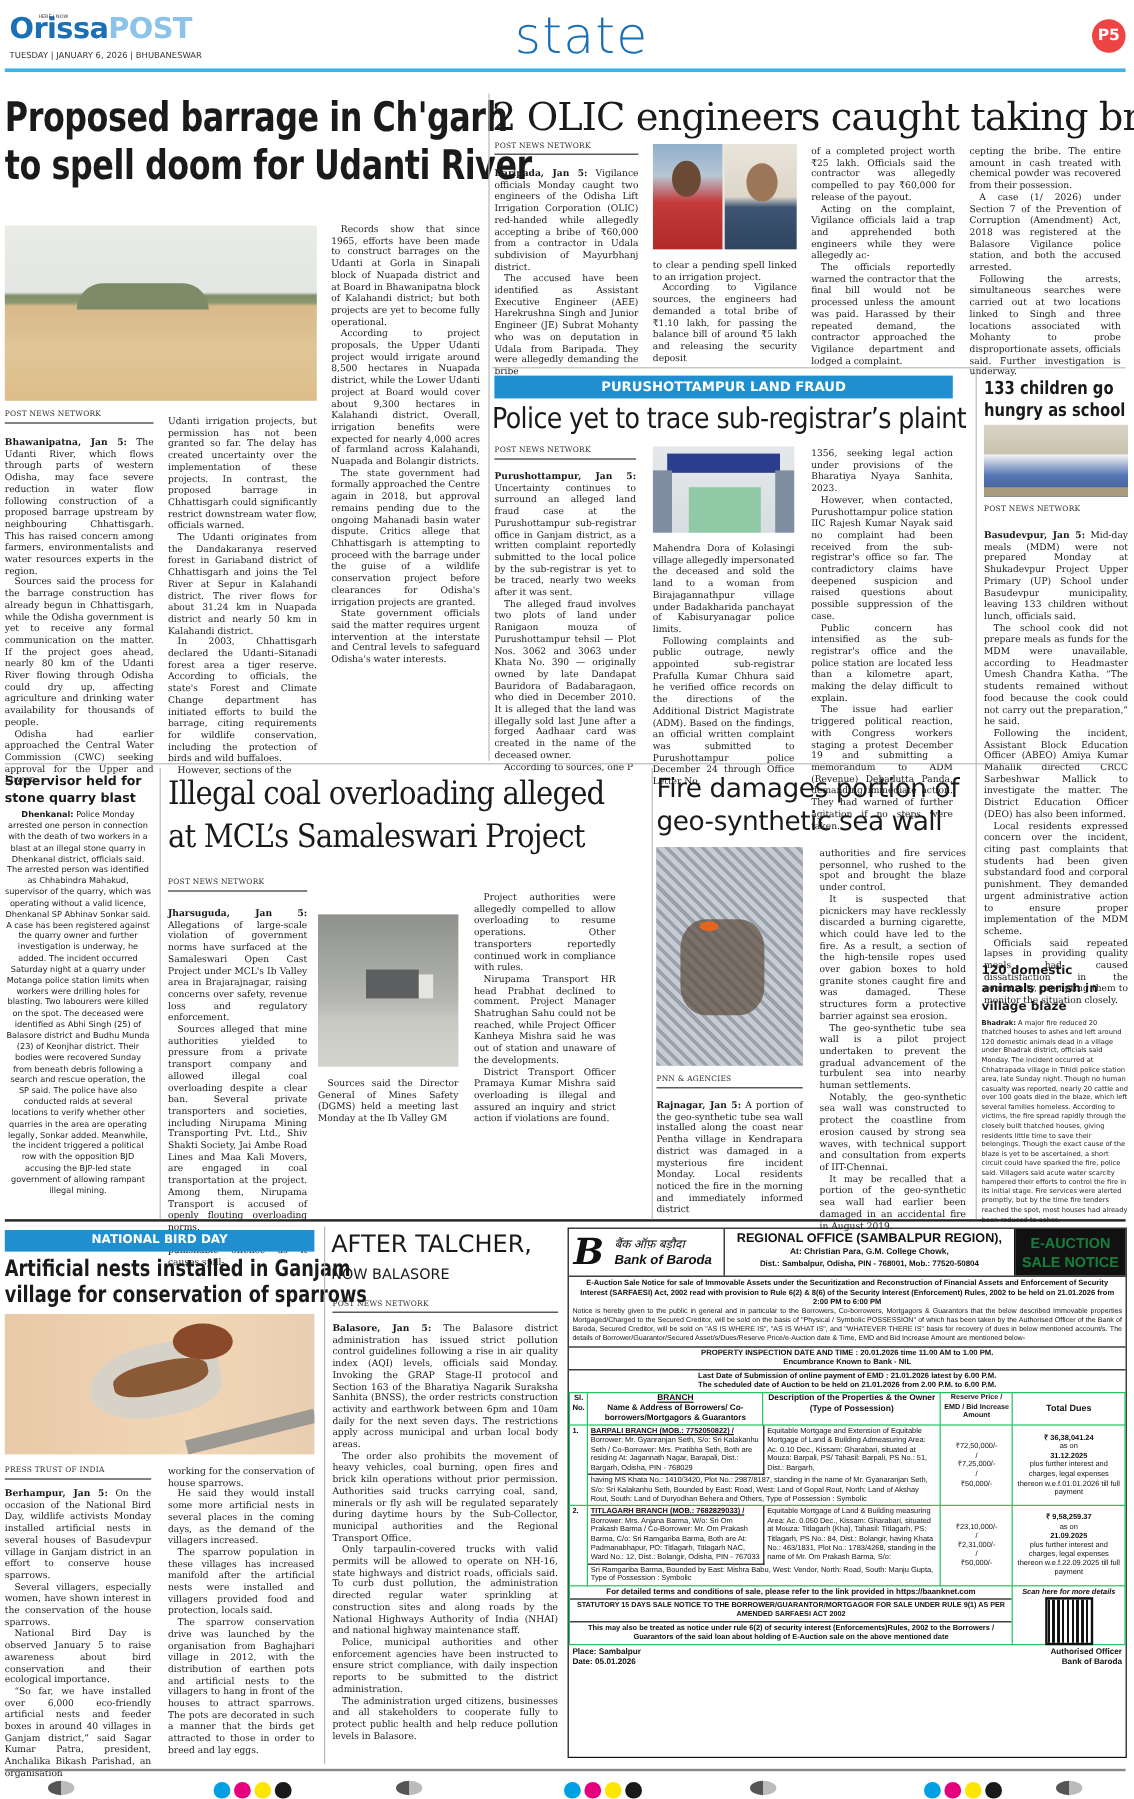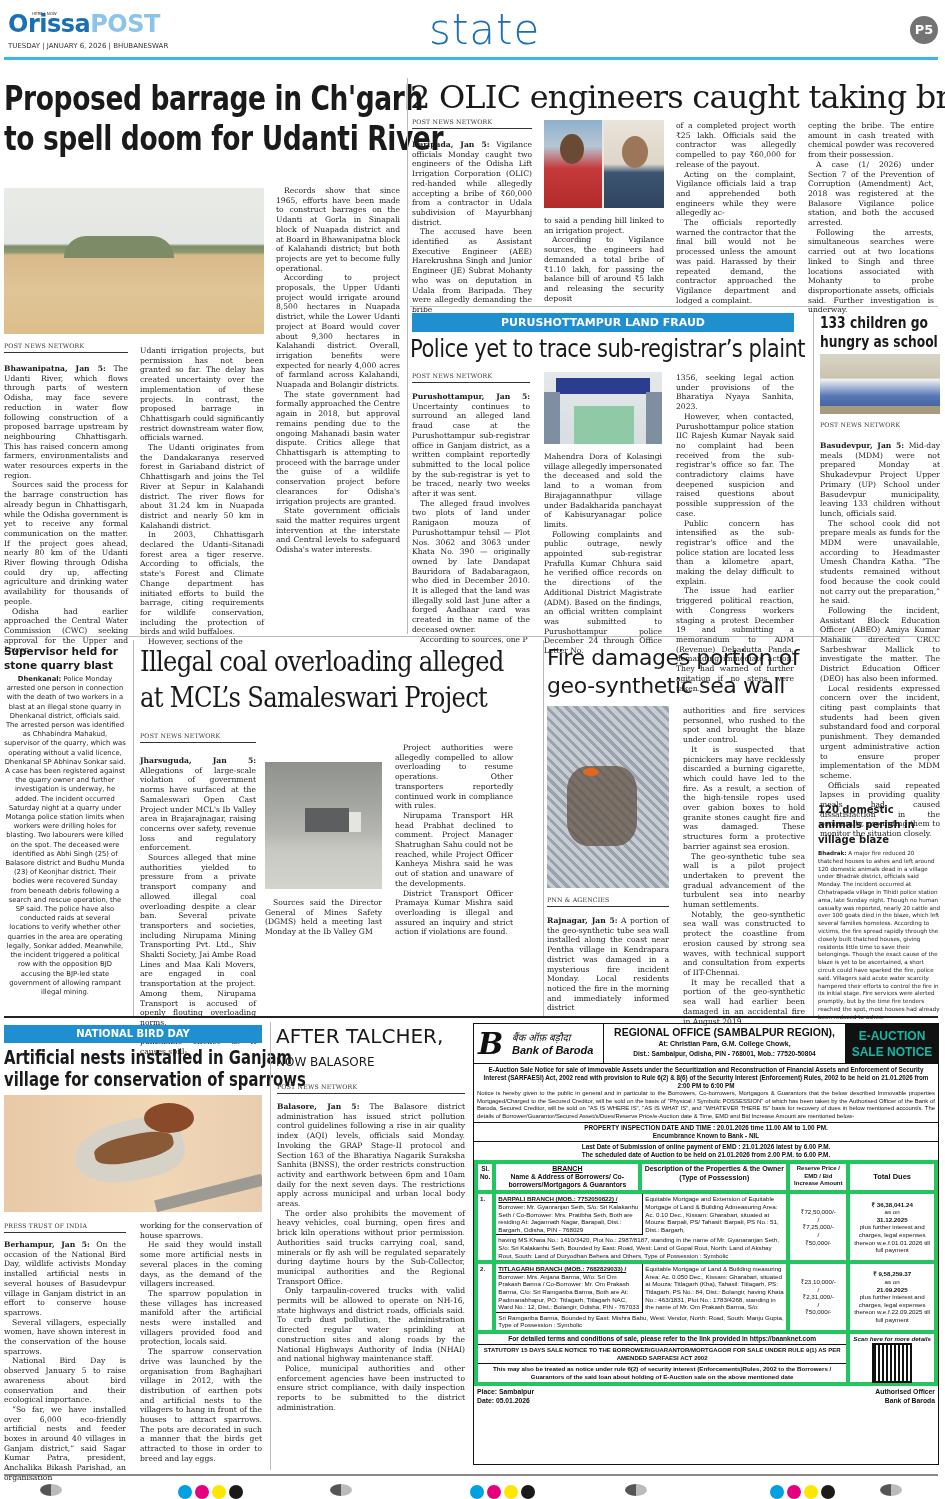--- a/index.html
+++ b/index.html
@@ -15,35 +15,35 @@
   .serif-head { font-family: "DejaVu Serif", serif; font-weight: normal; }
   .sans-head { font-family: "DejaVu Sans", sans-serif; font-weight: normal; }
   .kicker { background: #1f8fd0; color: #fff; font-family: "DejaVu Sans", sans-serif; font-weight: bold; text-align: center; }
   .small-sans { font-family: "DejaVu Sans", sans-serif; font-size: 7px; line-height: 9.1px; }
   .photo { overflow: hidden; }
   .rule-h { background: #222; height: 1px; }
   .rule-v { background: #bbb; width: 1px; }
   
   .ad { font-family: "Liberation Sans", sans-serif; color: #111; }
   .ad table { border-collapse: collapse; width: 100%; }
-  .ad td, .ad th { border: 4px solid #22c55e; font-size: 6.2px; line-height: 7.6px; padding: 1px 2px; vertical-align: top; }
+  .ad td, .ad th { border: 1px solid #22c55e; font-size: 6.2px; line-height: 7.6px; padding: 1px 2px; vertical-align: top; }
   .ad .center { text-align: center; }
   .dot { display:inline-block; width: 14px; height: 14px; border-radius: 50%; margin-right: 3px; }
 </style>
 </head>
 <body>
 
 <div class="abs" style="left:0;top:0;width:945px;height:62px;">
   <div class="abs" style="left:8px;top:10px;font-family:'DejaVu Sans',sans-serif;font-weight:bold;font-size:24px;letter-spacing:-0.5px;">
     <span style="color:#1a6fb5;">Orissa</span><span style="color:#8cc3e8;">POST</span>
   </div>
   <div class="abs" style="left:32px;top:11px;font-family:'DejaVu Sans',sans-serif;font-size:4px;color:#333;">HERE | NOW</div>
   <div class="abs" style="left:8px;top:42px;font-family:'DejaVu Sans',sans-serif;font-size:7px;color:#333;">TUESDAY | JANUARY 6, 2026 | BHUBANESWAR</div>
   <div class="abs" style="left:429px;top:6px;font-family:'DejaVu Sans',sans-serif;font-size:42px;font-weight:200;color:#1a6fb5;letter-spacing:1px;line-height:48px;">state</div>
-  <div class="abs" style="left:910px;top:16px;width:28px;height:28px;border-radius:50%;background:#737373;color:#fff;font-family:'DejaVu Sans',sans-serif;font-weight:bold;font-size:13px;text-align:center;line-height:28px;">
+  <div class="abs" style="left:910px;top:16px;width:28px;height:28px;border-radius:50%;background:#ef4444;color:#fff;font-family:'DejaVu Sans',sans-serif;font-weight:bold;font-size:13px;text-align:center;line-height:28px;">
     <span>P5</span>
   </div>
   <div class="abs" style="left:4px;top:57px;width:934px;height:3px;background:#3db5e6;"></div>
 </div>
 
 <div class="abs" style="left:4px;top:78px;width:400px;">
   <div class="cond-head" style="font-size:34px;line-height:40px;transform:scaleX(0.78);white-space:nowrap;letter-spacing:-0.5px;">Proposed barrage in Ch'garh</div>
   <div class="cond-head" style="font-size:34px;line-height:40px;transform:scaleX(0.78);white-space:nowrap;letter-spacing:-0.5px;">to spell doom for Udanti River</div>
 </div>
 <div class="abs photo" style="left:4px;top:188px;width:260px;height:146px;background:linear-gradient(#e8ebe6 0%,#e3e6e2 38%,#7f8e6a 40%,#8a9970 44%,#d8b98a 46%,#e0c597 70%,#dcbe8a 100%);">
@@ -74,21 +74,21 @@
   <p class="first"><b>Baripada, Jan 5:</b> <span>Vigilance officials Monday caught two engineers of the Odisha Lift Irrigation Corporation (OLIC) red-handed while allegedly accepting a bribe of ₹60,000 from a contractor in Udala subdivision of Mayurbhanj district.</span></p>
   <p>The accused have been identified as Assistant Executive Engineer (AEE) Harekrushna Singh and Junior Engineer (JE) Subrat Mohanty who was on deputation in Udala from Baripada. They were allegedly demanding the bribe</p>
 </div>
 <div class="abs photo" style="left:544px;top:120px;width:120px;height:88px;background:#ece6de;">
   <div style="position:absolute;left:0;top:0;width:58px;height:88px;background:linear-gradient(#8fb0cc 0%,#b7c6d4 30%,#c53a3a 55%,#b22a2a 100%);"></div>
   <div style="position:absolute;left:16px;top:14px;width:24px;height:30px;border-radius:50%;background:#6b4a35;"></div>
   <div style="position:absolute;left:60px;top:0;width:60px;height:88px;background:linear-gradient(#e9e4da 0%,#ddd6c9 50%,#3c5472 60%,#2f4560 100%);"></div>
   <div style="position:absolute;left:78px;top:16px;width:26px;height:32px;border-radius:50%;background:#9c7658;"></div>
 </div>
 <div class="abs body-text" style="left:544px;top:216px;width:120px;">
-  <p class="first">to said a pending bill linked to an irrigation project.</p>
+  <p class="first">to clear a pending spell linked to an irrigation project.</p>
   <p>According to Vigilance sources, the engineers had demanded a total bribe of ₹1.10 lakh, for passing the balance bill of around ₹5 lakh and releasing the security deposit</p>
 </div>
 <div class="abs body-text" style="left:676px;top:121px;width:120px;">
   <p class="first">of a completed project worth ₹25 lakh. Officials said the contractor was allegedly compelled to pay ₹60,000 for release of the payout.</p>
   <p>Acting on the complaint, Vigilance officials laid a trap and apprehended both engineers while they were allegedly ac-</p>
   <p>The officials reportedly warned the contractor that the final bill would not be processed unless the amount was paid. Harassed by their repeated demand, the contractor approached the Vigilance department and lodged a complaint.</p>
 </div>
 <div class="abs body-text" style="left:808px;top:121px;width:126px;">
   <p class="first">cepting the bribe. The entire amount in cash treated with chemical powder was recovered from their possession.</p>
   <p>A case (1/ 2026) under Section 7 of the Prevention of Corruption (Amendment) Act, 2018 was registered at the Balasore Vigilance police station, and both the accused arrested.</p>
@@ -222,37 +222,38 @@
 <div class="abs sans-head" style="left:276px;top:1023px;width:190px;">
   <div style="font-size:20px;line-height:26px;white-space:nowrap;">AFTER TALCHER,</div>
   <div style="font-size:12px;line-height:26px;white-space:nowrap;">NOW BALASORE</div>
 </div>
 <div class="abs byline" style="left:277px;top:1083px;width:188px;">POST NEWS NETWORK</div>
 <div class="abs body-text" style="left:277px;top:1102px;width:188px;">
   <p class="first"><b>Balasore, Jan 5:</b> <span>The Balasore district administration has issued strict pollution control guidelines following a rise in air quality index (AQI) levels, officials said Monday. Invoking the GRAP Stage-II protocol and Section 163 of the Bharatiya Nagarik Suraksha Sanhita (BNSS), the order restricts construction activity and earthwork between 6pm and 10am daily for the next seven days. The restrictions apply across municipal and urban local body areas.</span></p>
   <p>The order also prohibits the movement of heavy vehicles, coal burning, open fires and brick kiln operations without prior permission. Authorities said trucks carrying coal, sand, minerals or fly ash will be regulated separately during daytime hours by the Sub-Collector, municipal authorities and the Regional Transport Office.</p>
   <p>Only tarpaulin-covered trucks with valid permits will be allowed to operate on NH-16, state highways and district roads, officials said. To curb dust pollution, the administration directed regular water sprinkling at construction sites and along roads by the National Highways Authority of India (NHAI) and national highway maintenance staff.</p>
   <p>Police, municipal authorities and other enforcement agencies have been instructed to ensure strict compliance, with daily inspection reports to be submitted to the district administration.</p>
+  <p>The administration urged citizens, businesses and all stakeholders to cooperate fully to protect public health and help reduce pollution levels in Balasore.</p>
 </div>
 
 <div class="abs ad" style="left:473px;top:1023px;width:466px;height:442px;border:1.5px solid #111;">
   <div style="display:flex;height:40px;border-bottom:1px solid #111;">
     <div style="width:130px;display:flex;align-items:center;padding-left:4px;border-right:1px solid #111;">
       <div style="width:32px;height:30px;font-family:'DejaVu Serif',serif;font-style:italic;font-weight:bold;font-size:30px;line-height:30px;color:#111;">B</div>
       <div style="margin-left:2px;">
         <div style="font-size:10px;line-height:13px;font-style:italic;">बैंक ऑफ़ बड़ौदा</div>
         <div style="font-size:11px;line-height:13px;font-weight:bold;font-style:italic;">Bank of Baroda</div>
       </div>
     </div>
     <div style="flex:1;text-align:center;padding-top:2px;border-right:1px solid #111;">
       <div style="font-size:10.5px;font-weight:bold;line-height:13px;">REGIONAL OFFICE (SAMBALPUR REGION),</div>
       <div style="font-size:7px;line-height:10px;font-weight:bold;">At: Christian Para, G.M. College Chowk,</div>
       <div style="font-size:6.6px;line-height:10px;font-weight:bold;">Dist.: Sambalpur, Odisha, PIN - 768001, Mob.: 77520-50804</div>
     </div>
-    <div style="width:92px;background:#111;color:#14b8a6;text-align:center;padding-top:4px;">
+    <div style="width:92px;background:#111;color:#15803d;text-align:center;padding-top:4px;">
       <div style="font-size:12px;font-weight:bold;line-height:16px;">E-AUCTION</div>
       <div style="font-size:12px;font-weight:bold;line-height:16px;">SALE NOTICE</div>
     </div>
   </div>
   <div style="padding:2px 3px;border-bottom:1px solid #111;">
     <div style="font-size:6.3px;line-height:8px;font-weight:bold;text-align:center;">E-Auction Sale Notice for sale of Immovable Assets under the Securitization and Reconstruction of Financial Assets and Enforcement of Security Interest (SARFAESI) Act, 2002 read with provision to Rule 6(2) &amp; 8(6) of the Security Interest (Enforcement) Rules, 2002 to be held on 21.01.2026 from 2:00 PM to 6:00 PM</div>
     <div style="font-size:5.9px;line-height:7.5px;text-align:justify;">Notice is hereby given to the public in general and in particular to the Borrowers, Co-borrowers, Mortgagors &amp; Guarantors that the below described Immovable properties Mortgaged/Charged to the Secured Creditor, will be sold on the basis of "Physical / Symbolic POSSESSION" of which has been taken by the Authorised Officer of the Bank of Baroda, Secured Creditor, will be sold on "AS IS WHERE IS", "AS IS WHAT IS", and "WHATEVER THERE IS" basis for recovery of dues in below mentioned account/s. The details of Borrower/Guarantor/Secured Asset/s/Dues/Reserve Price/e-Auction date &amp; Time, EMD and Bid Increase Amount are mentioned below-</div>
   </div>
   <div style="text-align:center;font-weight:bold;font-size:6.4px;line-height:8px;padding:1px;border-bottom:1px solid #111;">
     <div>PROPERTY INSPECTION DATE AND TIME : 20.01.2026 time 11.00 AM to 1.00 PM.</div>

